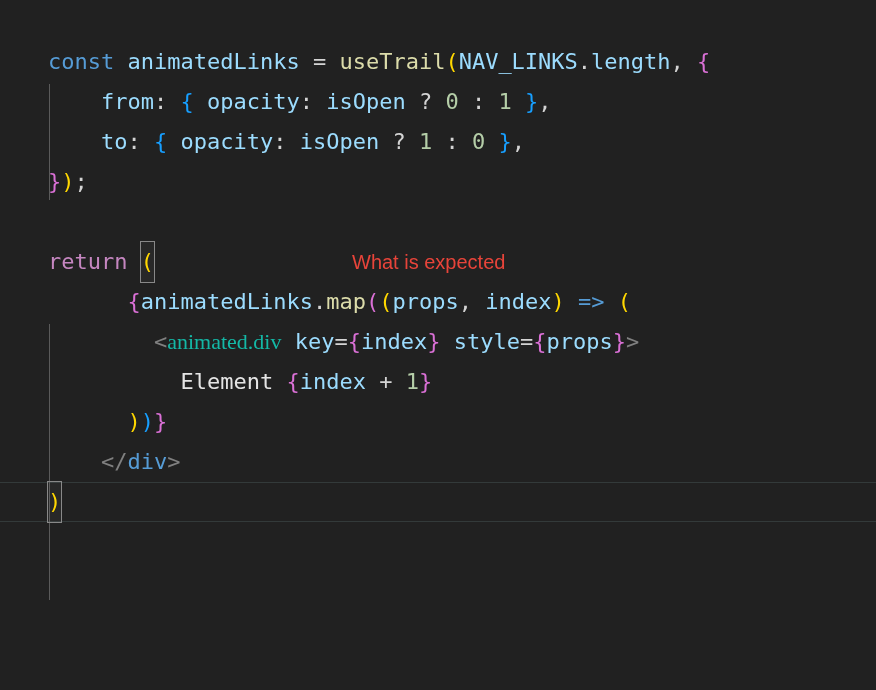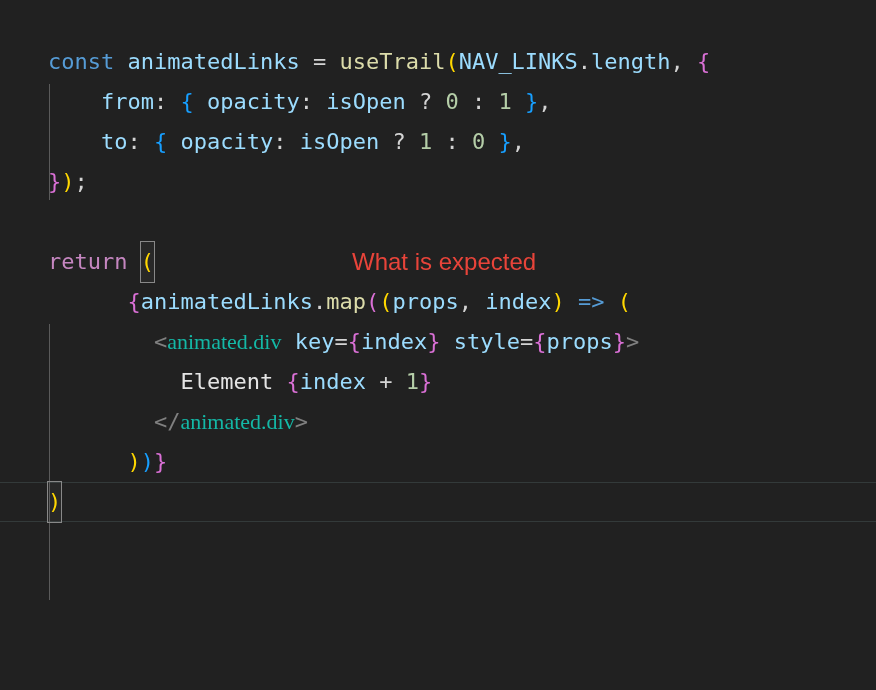--- a/index.html
+++ b/index.html
@@ -62,21 +62,21 @@
     position: relative;
     display: inline-block;
     outline: 1px solid #888888;
     background: rgba(255,255,255,0.035);
     z-index: 3;
   }
   
   .annotation {
     position: absolute;
     font-family: "Liberation Sans", "DejaVu Sans", sans-serif;
-    font-size: 24px;
+    font-size: 20px;
     line-height: 24px;
     color: #e8443a;
     white-space: pre;
     z-index: 5;
   }
   
   .t-keyword   { color: #569cd6; }
   .t-control   { color: #c586c0; }
   .t-var       { color: #9cdcfe; }
   .t-func      { color: #dcdcaa; }
@@ -98,22 +98,22 @@
     <div id="lines">
         <div class="line"><span class="line-inner"><span class="t-keyword">const</span><span class="t-plain"> </span><span class="t-var">animatedLinks</span><span class="t-plain"> = </span><span class="t-func">useTrail</span><span class="t-b1">(</span><span class="t-var">NAV_LINKS</span><span class="t-plain">.</span><span class="t-var">length</span><span class="t-plain">, </span><span class="t-b2">{</span></span></div>
         <div class="line"><span class="line-inner"><span class="t-plain">    </span><span class="t-var">from</span><span class="t-plain">: </span><span class="t-b3">{</span><span class="t-plain"> </span><span class="t-var">opacity</span><span class="t-plain">: </span><span class="t-var">isOpen</span><span class="t-plain"> ? </span><span class="t-num">0</span><span class="t-plain"> : </span><span class="t-num">1</span><span class="t-plain"> </span><span class="t-b3">}</span><span class="t-plain">,</span></span></div>
         <div class="line"><span class="line-inner"><span class="t-plain">    </span><span class="t-var">to</span><span class="t-plain">: </span><span class="t-b3">{</span><span class="t-plain"> </span><span class="t-var">opacity</span><span class="t-plain">: </span><span class="t-var">isOpen</span><span class="t-plain"> ? </span><span class="t-num">1</span><span class="t-plain"> : </span><span class="t-num">0</span><span class="t-plain"> </span><span class="t-b3">}</span><span class="t-plain">,</span></span></div>
         <div class="line"><span class="line-inner"><span class="t-b2">}</span><span class="t-b1">)</span><span class="t-plain">;</span></span></div>
         <div class="line"><span class="line-inner"></span></div>
         <div class="line"><span class="line-inner"><span class="t-control">return</span><span class="t-plain"> </span><span class="t-b1 bracket-match">(</span></span></div>
         <div class="line"><span class="line-inner"><span class="t-plain">      </span><span class="t-b2">{</span><span class="t-var">animatedLinks</span><span class="t-plain">.</span><span class="t-func">map</span><span class="t-b2">(</span><span class="t-b1">(</span><span class="t-var">props</span><span class="t-plain">, </span><span class="t-var">index</span><span class="t-b1">)</span><span class="t-plain"> </span><span class="t-keyword">=&gt;</span><span class="t-plain"> </span><span class="t-b1">(</span></span></div>
         <div class="line"><span class="line-inner"><span class="t-plain">        </span><span class="t-tagpunct">&lt;</span><span class="t-class">animated.div</span><span class="t-plain"> </span><span class="t-var">key</span><span class="t-plain">=</span><span class="t-b2">{</span><span class="t-var">index</span><span class="t-b2">}</span><span class="t-plain"> </span><span class="t-var">style</span><span class="t-plain">=</span><span class="t-b2">{</span><span class="t-var">props</span><span class="t-b2">}</span><span class="t-tagpunct">&gt;</span></span></div>
         <div class="line"><span class="line-inner"><span class="t-plain">          </span><span class="t-text">Element </span><span class="t-b2">{</span><span class="t-var">index</span><span class="t-plain"> + </span><span class="t-num">1</span><span class="t-b2">}</span></span></div>
-        <div class="line"><span class="line-inner"><span class="t-plain">        </span><span class="t-tagpunct">&lt;/</span><span class="t-class">animated.div</span><span class="t-tagpunct">&gt;</span></span></div>
         <div class="line"><span class="line-inner"><span class="t-plain">      </span><span class="t-b1">)</span><span class="t-b3">)</span><span class="t-b2">}</span></span></div>
+        <div class="line"><span class="line-inner"><span class="t-plain">    </span><span class="t-tagpunct">&lt;/</span><span class="t-keyword">div</span><span class="t-tagpunct">&gt;</span></span></div>
         <div class="line current-line"><span class="line-inner"><span class="t-b1 bracket-match">)</span></span></div>
       </div>
     <div id="guides">
         <div class="indent-guide" style="left: 49px; top: 84px; height: 116px;"></div>
         <div class="indent-guide" style="left: 49px; top: 324px; height: 276px;"></div>
       </div>
   </div>
 
   <div class="annotation" style="left:352px; top:250px;">What is expected</div>
 

